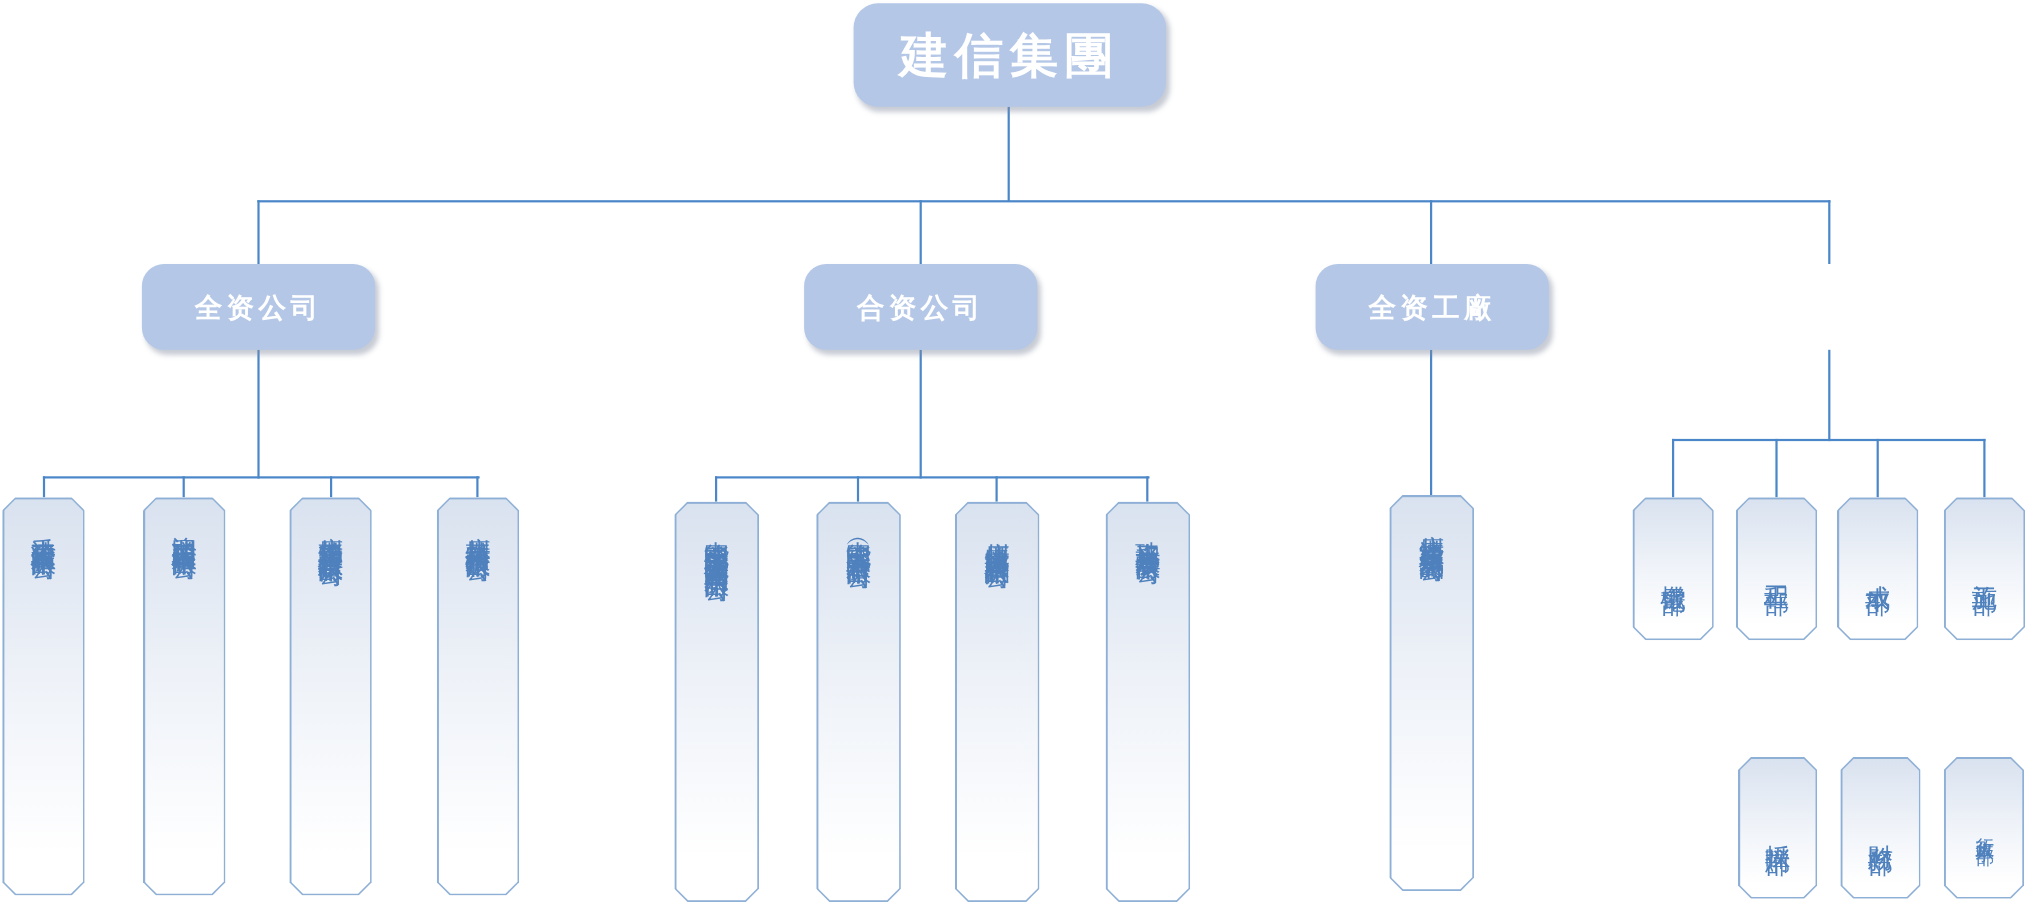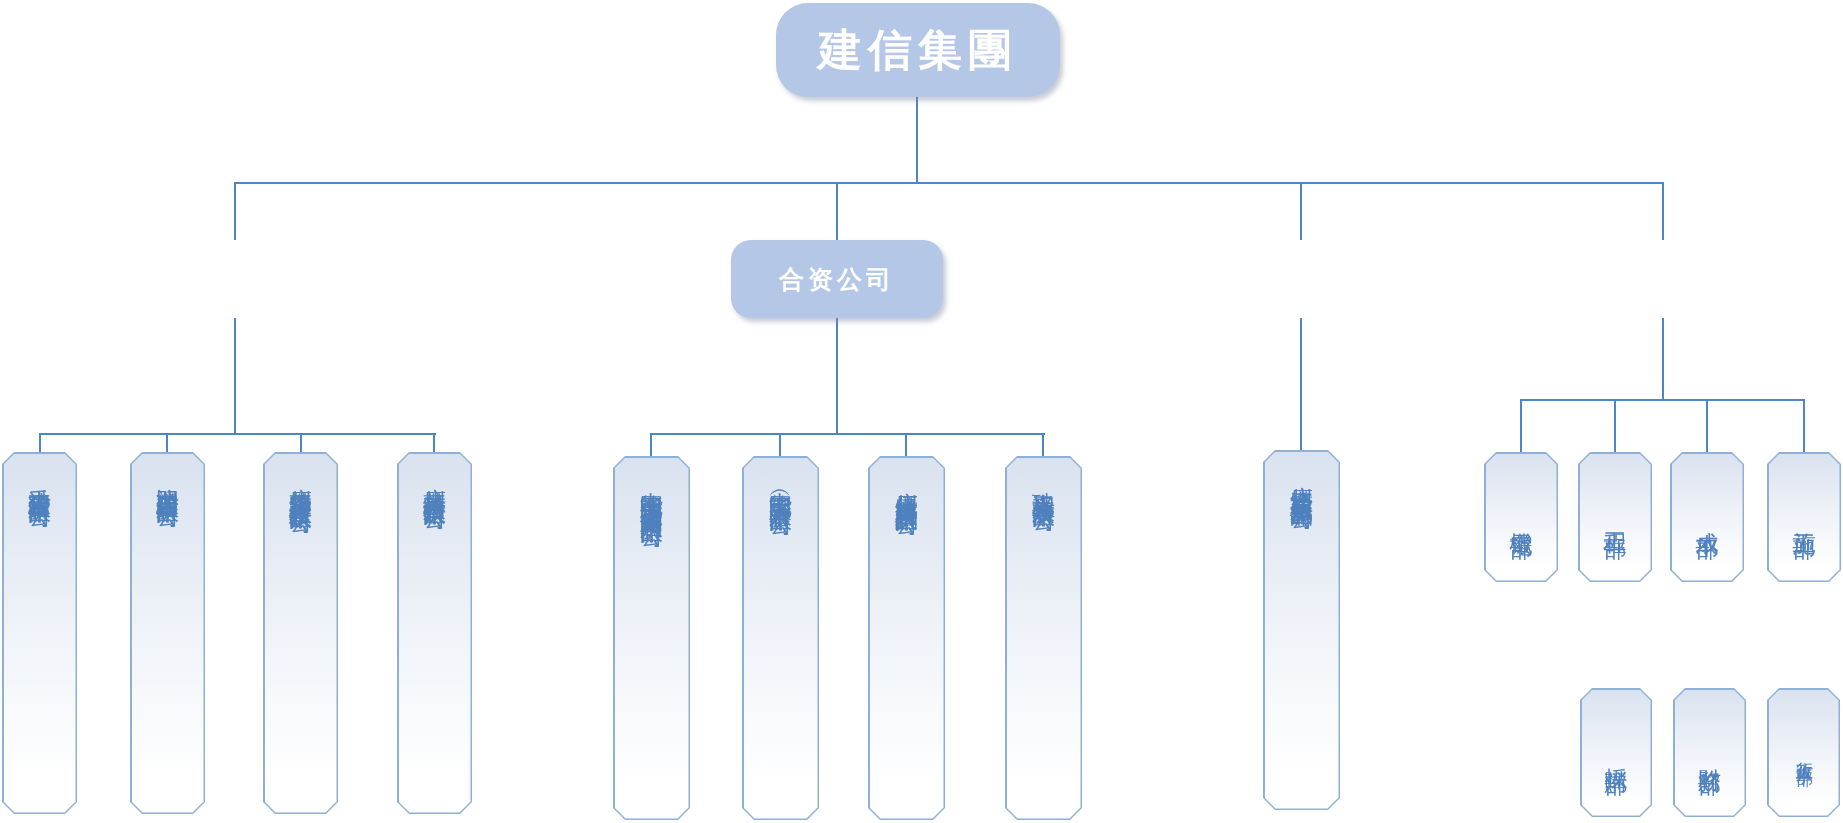--- a/index.html
+++ b/index.html
@@ -14,21 +14,21 @@
   .cline { position:absolute; background:#4a86c8; }
   
   .hnode {
     position:absolute;
     background:#b4c7e7;
     color:#ffffff;
     display:flex; align-items:center; justify-content:center;
     font-weight:bold;
     box-shadow:3px 4px 5px rgba(130,140,160,0.45);
   }
-  .root-node { font-size:44px; letter-spacing:6px; border-radius:32px; }
+  .root-node { font-size:44px; letter-spacing:6px; border-radius:22px; }
   .l2-node   { font-size:25px; letter-spacing:4px; border-radius:20px; }
   
   .leaf {
     position:absolute;
     background:#8fb0d6;
     clip-path:polygon(12px 0, calc(100% - 12px) 0, 100% 12px, 100% calc(100% - 12px),
                       calc(100% - 12px) 100%, 12px 100%, 0 calc(100% - 12px), 0 12px);
     filter:drop-shadow(2px 2px 2px rgba(120,130,150,0.30));
   }
   .leaf-inner {
@@ -87,22 +87,28 @@
   <div class="cline" style="left:1520px; top:399px; width:285px; height:2px;"></div>
   <div class="cline" style="left:1520px; top:399px; width:2px;   height:53px;"></div>
   <div class="cline" style="left:1614px; top:399px; width:2px;   height:53px;"></div>
   <div class="cline" style="left:1706px; top:399px; width:2px;   height:53px;"></div>
   <div class="cline" style="left:1803px; top:399px; width:2px;   height:53px;"></div>
 
   <div class="hnode root-node" style="left:776px; top:3px; width:284px; height:94px;">
     <span>建信集團</span>
   </div>
 
+  <div class="hnode l2-node" style="left:129px; top:240px; width:212px; height:78px;">
+    <span>全资公司</span>
+  </div>
   <div class="hnode l2-node" style="left:731px; top:240px; width:212px; height:78px;">
     <span>合资公司</span>
+  </div>
+  <div class="hnode l2-node" style="left:1196px; top:240px; width:212px; height:78px;">
+    <span>全资工廠</span>
   </div>
 
   <div class="leaf" style="left:2px; top:452px; width:75px; height:362px;">
     <div class="leaf-inner">
       <span class="vtext pad-top">香港建信工程有限公司</span>
     </div>
   </div>
   <div class="leaf" style="left:130px; top:452px; width:75px; height:362px;">
     <div class="leaf-inner">
       <span class="vtext pad-top">澳門建信工程有限公司</span>

